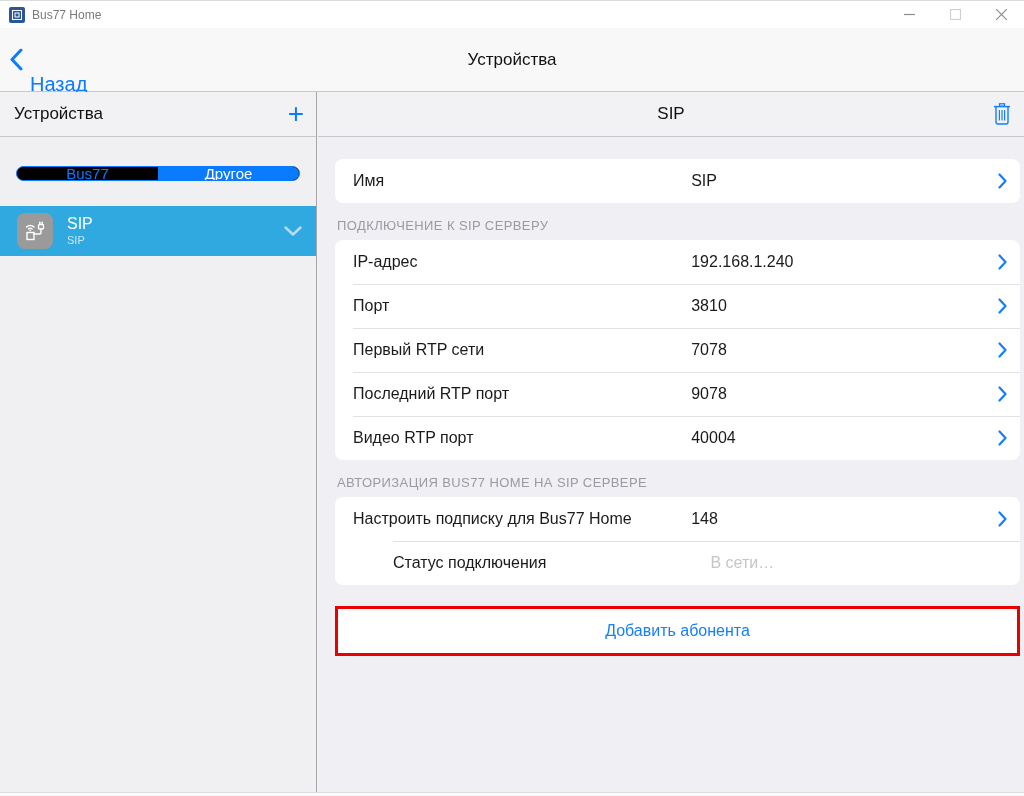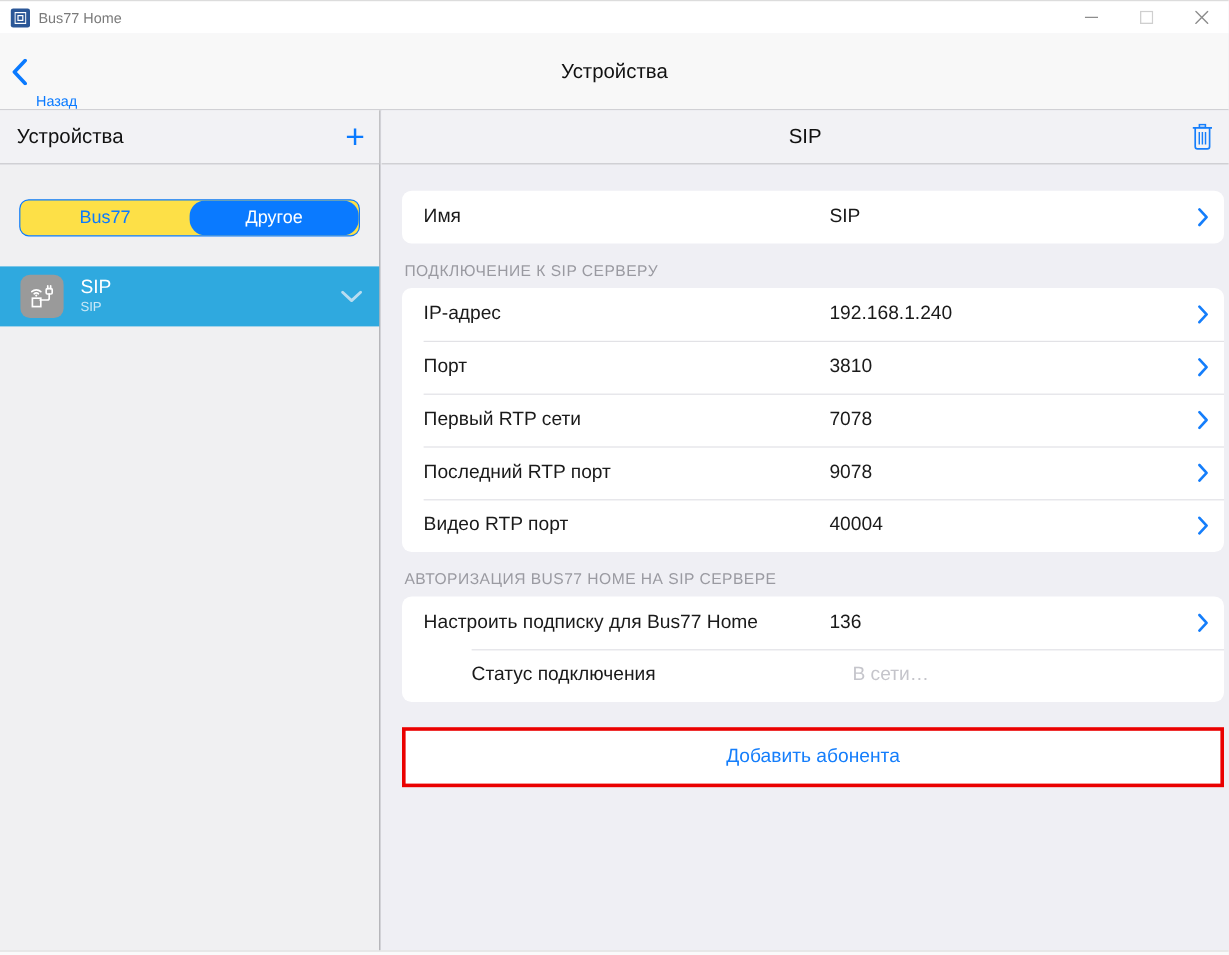--- a/index.html
+++ b/index.html
@@ -32,21 +32,21 @@
 
   
   .nav-header {
     position: absolute; top: 28px; left: 0; width: 1024px; height: 64px;
     background: #f8f8f8; border-bottom: 1px solid #c8c8cc;
   }
   .back-btn {
     position: absolute; left: 10px; top: 50%; transform: translateY(-50%);
     display: flex; align-items: center; gap: 7px; cursor: pointer;
   }
-  .back-btn .label { color: #0a7aff; font-size: 12px; margin-top: 48px; }
+  .back-btn .label { color: #0a7aff; font-size: 20px; margin-top: 48px; }
   .nav-title {
     position: absolute; left: 0; right: 0; top: 50%; transform: translateY(-50%);
     text-align: center; font-size: 17px; color: #111; font-weight: 500;
   }
 
   
   .sidebar {
     position: absolute; top: 92px; left: 0; width: 317px; bottom: 0;
     background: #f0f0f2; border-right: 1px solid #a8a8ac;
   }
@@ -67,29 +67,29 @@
     color: #0a7aff; font-size: 28px; font-weight: 300; line-height: 1; cursor: pointer;
   }
   .main .pane-header-title {
     position: absolute; left: 0; right: 0; text-align: center;
     font-size: 17px; color: #111; font-weight: 500;
   }
   .trash-btn { position: absolute; right: 13px; top: 50%; transform: translateY(-50%); cursor: pointer; line-height: 0; }
 
   
   .segmented {
-    margin: 29px 16px 0 16px; height: 31px;
+    margin: 29px 16px 0 16px; height: 15px;
     display: flex; border: 1.5px solid #0a7aff; border-radius: 8px;
-    overflow: hidden; background: #fde047;
+    overflow: hidden; background: #000000;
   }
   .segment {
     flex: 1; display: flex; align-items: center; justify-content: center;
     font-size: 15px; color: #0a7aff; cursor: pointer;
   }
-  .segment.selected { background: #0a7aff; color: #ffffff; border-radius: 13px; }
+  .segment.selected { background: #0a7aff; color: #ffffff; }
 
   .device-item {
     margin-top: 25px; height: 50px; background: #2fa9df;
     display: flex; align-items: center; cursor: pointer;
   }
   .device-icon {
     width: 36px; height: 36px; margin-left: 17px; margin-right: 14px;
     background: #9a9a9a; border-radius: 8px;
     display: flex; align-items: center; justify-content: center; flex: none;
   }
@@ -292,21 +292,21 @@
               <polyline points="1.5,1.5 7.5,8 1.5,14.5" fill="none" stroke="#157efb" stroke-width="2.2" stroke-linecap="round" stroke-linejoin="round"></polyline>
             </svg>
         </span>
       </div>
     </div>
 
     <div class="section-label">АВТОРИЗАЦИЯ BUS77 HOME НА SIP СЕРВЕРЕ</div>
     <div class="card">
       <div class="row">
         <span class="label">Настроить подписку для Bus77 Home</span>
-        <span class="value">136</span>
+        <span class="value">148</span>
         <span class="chev">
           <svg width="9" height="16" viewBox="0 0 9 16">
               <polyline points="1.5,1.5 7.5,8 1.5,14.5" fill="none" stroke="#157efb" stroke-width="2.2" stroke-linecap="round" stroke-linejoin="round"></polyline>
             </svg>
         </span>
       </div>
       <div class="row static">
         <span class="label">Статус подключения</span>
         <span class="value muted">В сети…</span>
       </div>

